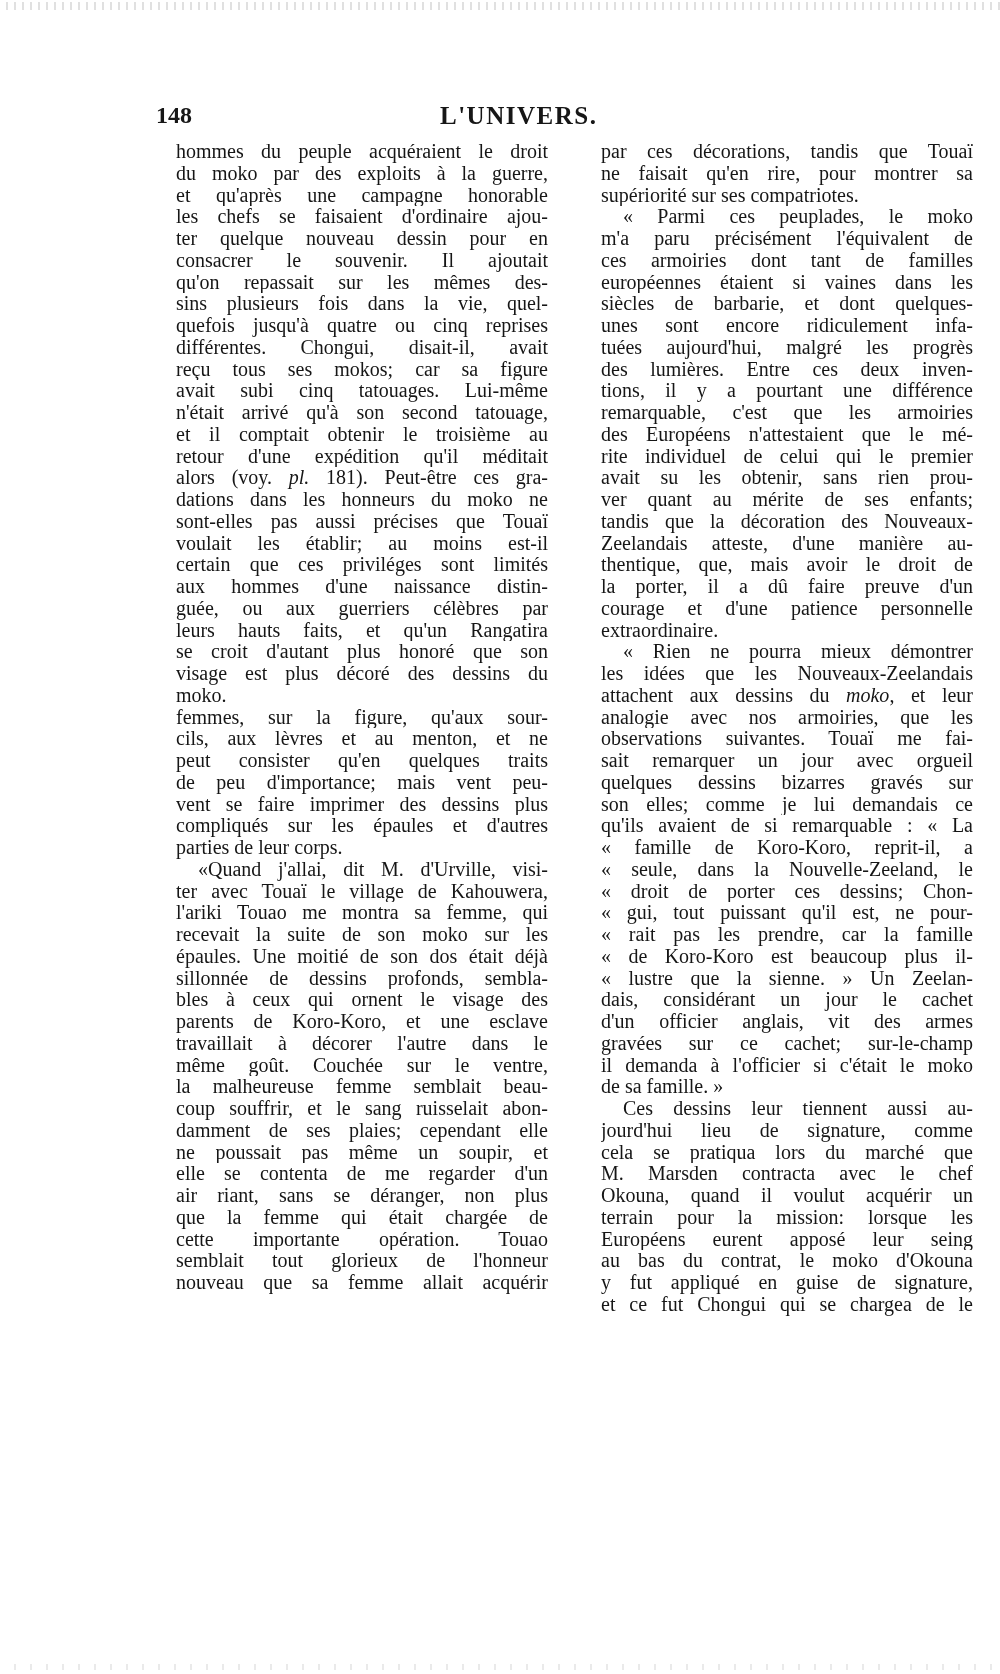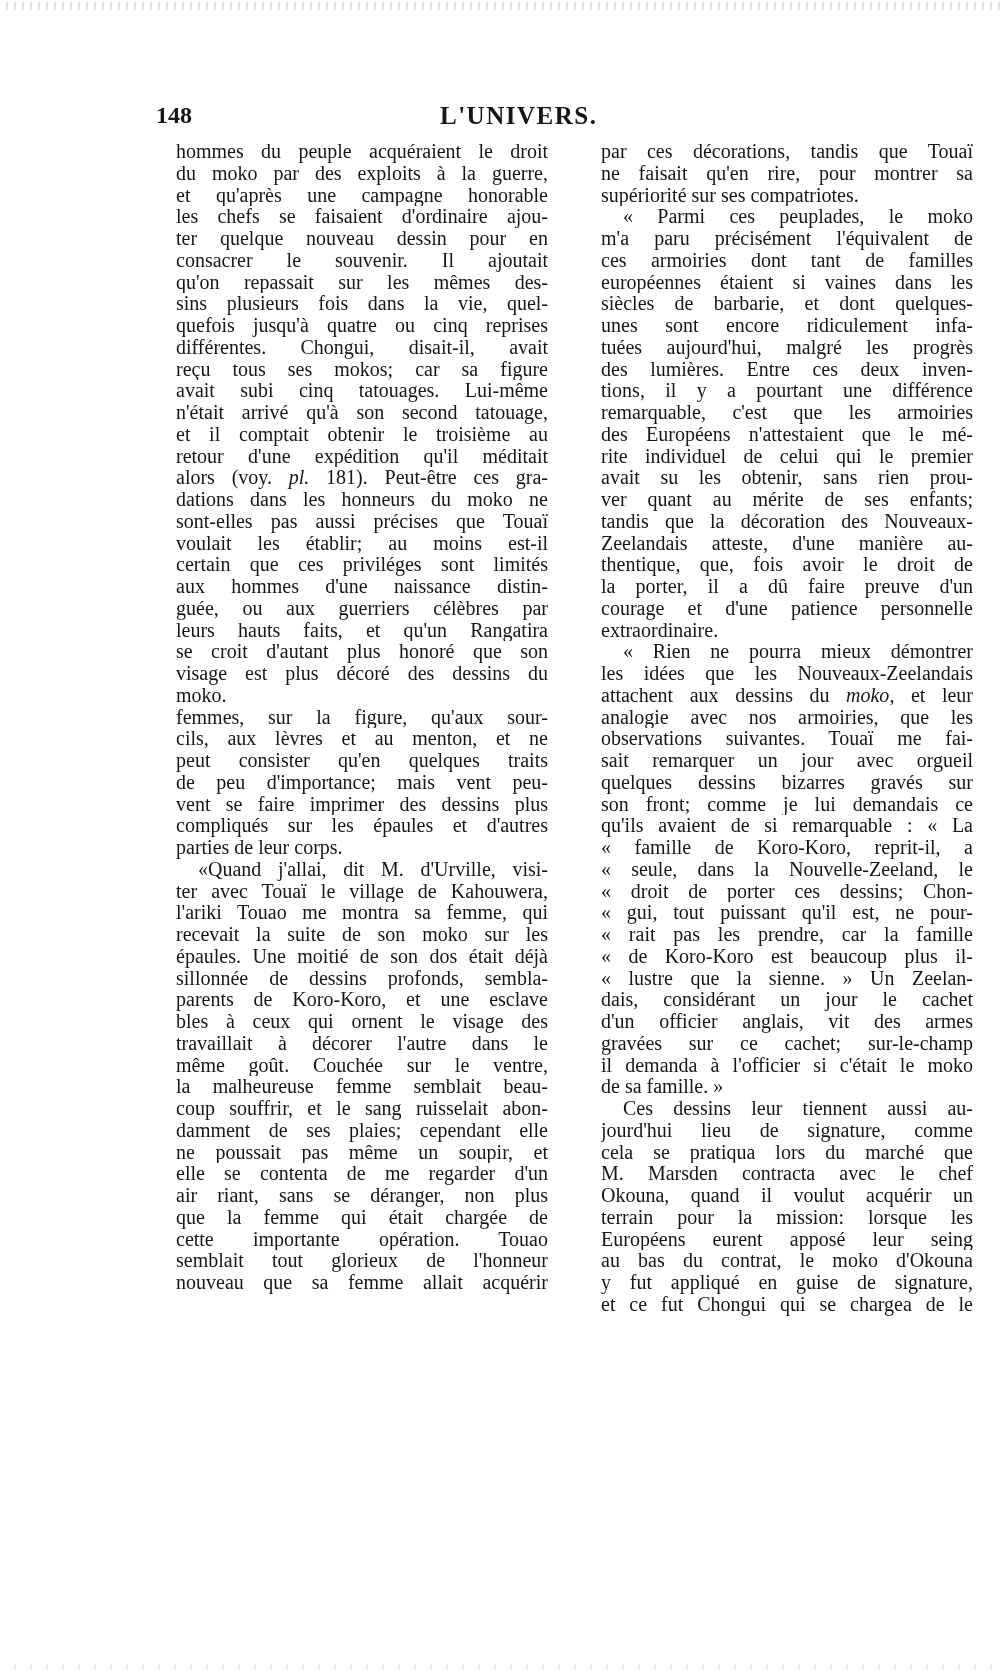--- a/index.html
+++ b/index.html
@@ -126,22 +126,22 @@
     <span class="line">de peu d'importance; mais vent peu-</span>
     <span class="line">vent se faire imprimer des dessins plus</span>
     <span class="line">compliqués sur les épaules et d'autres</span>
     <span class="line last">parties de leur corps.</span>
     <span class="line indent">«Quand j'allai, dit M. d'Urville, visi-</span>
     <span class="line">ter avec Touaï le village de Kahouwera,</span>
     <span class="line">l'ariki Touao me montra sa femme, qui</span>
     <span class="line">recevait la suite de son moko sur les</span>
     <span class="line">épaules. Une moitié de son dos était déjà</span>
     <span class="line">sillonnée de dessins profonds, sembla-</span>
+    <span class="line">bles à ceux qui ornent le visage des</span>
     <span class="line">parents de Koro-Koro, et une esclave</span>
-    <span class="line">bles à ceux qui ornent le visage des</span>
     <span class="line">travaillait à décorer l'autre dans le</span>
     <span class="line">même goût. Couchée sur le ventre,</span>
     <span class="line">la malheureuse femme semblait beau-</span>
     <span class="line">coup souffrir, et le sang ruisselait abon-</span>
     <span class="line">damment de ses plaies; cependant elle</span>
     <span class="line">ne poussait pas même un soupir, et</span>
     <span class="line">elle se contenta de me regarder d'un</span>
     <span class="line">air riant, sans se déranger, non plus</span>
     <span class="line">que la femme qui était chargée de</span>
     <span class="line">cette importante opération. Touao</span>
@@ -161,32 +161,32 @@
     <span class="line">tuées aujourd'hui, malgré les progrès</span>
     <span class="line">des lumières. Entre ces deux inven-</span>
     <span class="line">tions, il y a pourtant une différence</span>
     <span class="line">remarquable, c'est que les armoiries</span>
     <span class="line">des Européens n'attestaient que le mé-</span>
     <span class="line">rite individuel de celui qui le premier</span>
     <span class="line">avait su les obtenir, sans rien prou-</span>
     <span class="line">ver quant au mérite de ses enfants;</span>
     <span class="line">tandis que la décoration des Nouveaux-</span>
     <span class="line">Zeelandais atteste, d'une manière au-</span>
-    <span class="line">thentique, que, fois avoir le droit de</span>
+    <span class="line">thentique, que, mais avoir le droit de</span>
     <span class="line">la porter, il a dû faire preuve d'un</span>
     <span class="line">courage et d'une patience personnelle</span>
     <span class="line last">extraordinaire.</span>
     <span class="line indent">« Rien ne pourra mieux démontrer</span>
     <span class="line">les idées que les Nouveaux-Zeelandais</span>
     <span class="line"><span>attachent aux dessins du </span><em>moko</em><span>, et leur</span></span>
     <span class="line">analogie avec nos armoiries, que les</span>
     <span class="line">observations suivantes. Touaï me fai-</span>
     <span class="line">sait remarquer un jour avec orgueil</span>
     <span class="line">quelques dessins bizarres gravés sur</span>
-    <span class="line">son front; comme je lui demandais ce</span>
+    <span class="line">son elles; comme je lui demandais ce</span>
     <span class="line">qu'ils avaient de si remarquable : « La</span>
     <span class="line">« famille de Koro-Koro, reprit-il, a</span>
     <span class="line">« seule, dans la Nouvelle-Zeeland, le</span>
     <span class="line">« droit de porter ces dessins; Chon-</span>
     <span class="line">« gui, tout puissant qu'il est, ne pour-</span>
     <span class="line">« rait pas les prendre, car la famille</span>
     <span class="line">« de Koro-Koro est beaucoup plus il-</span>
     <span class="line">« lustre que la sienne. » Un Zeelan-</span>
     <span class="line">dais, considérant un jour le cachet</span>
     <span class="line">d'un officier anglais, vit des armes</span>

